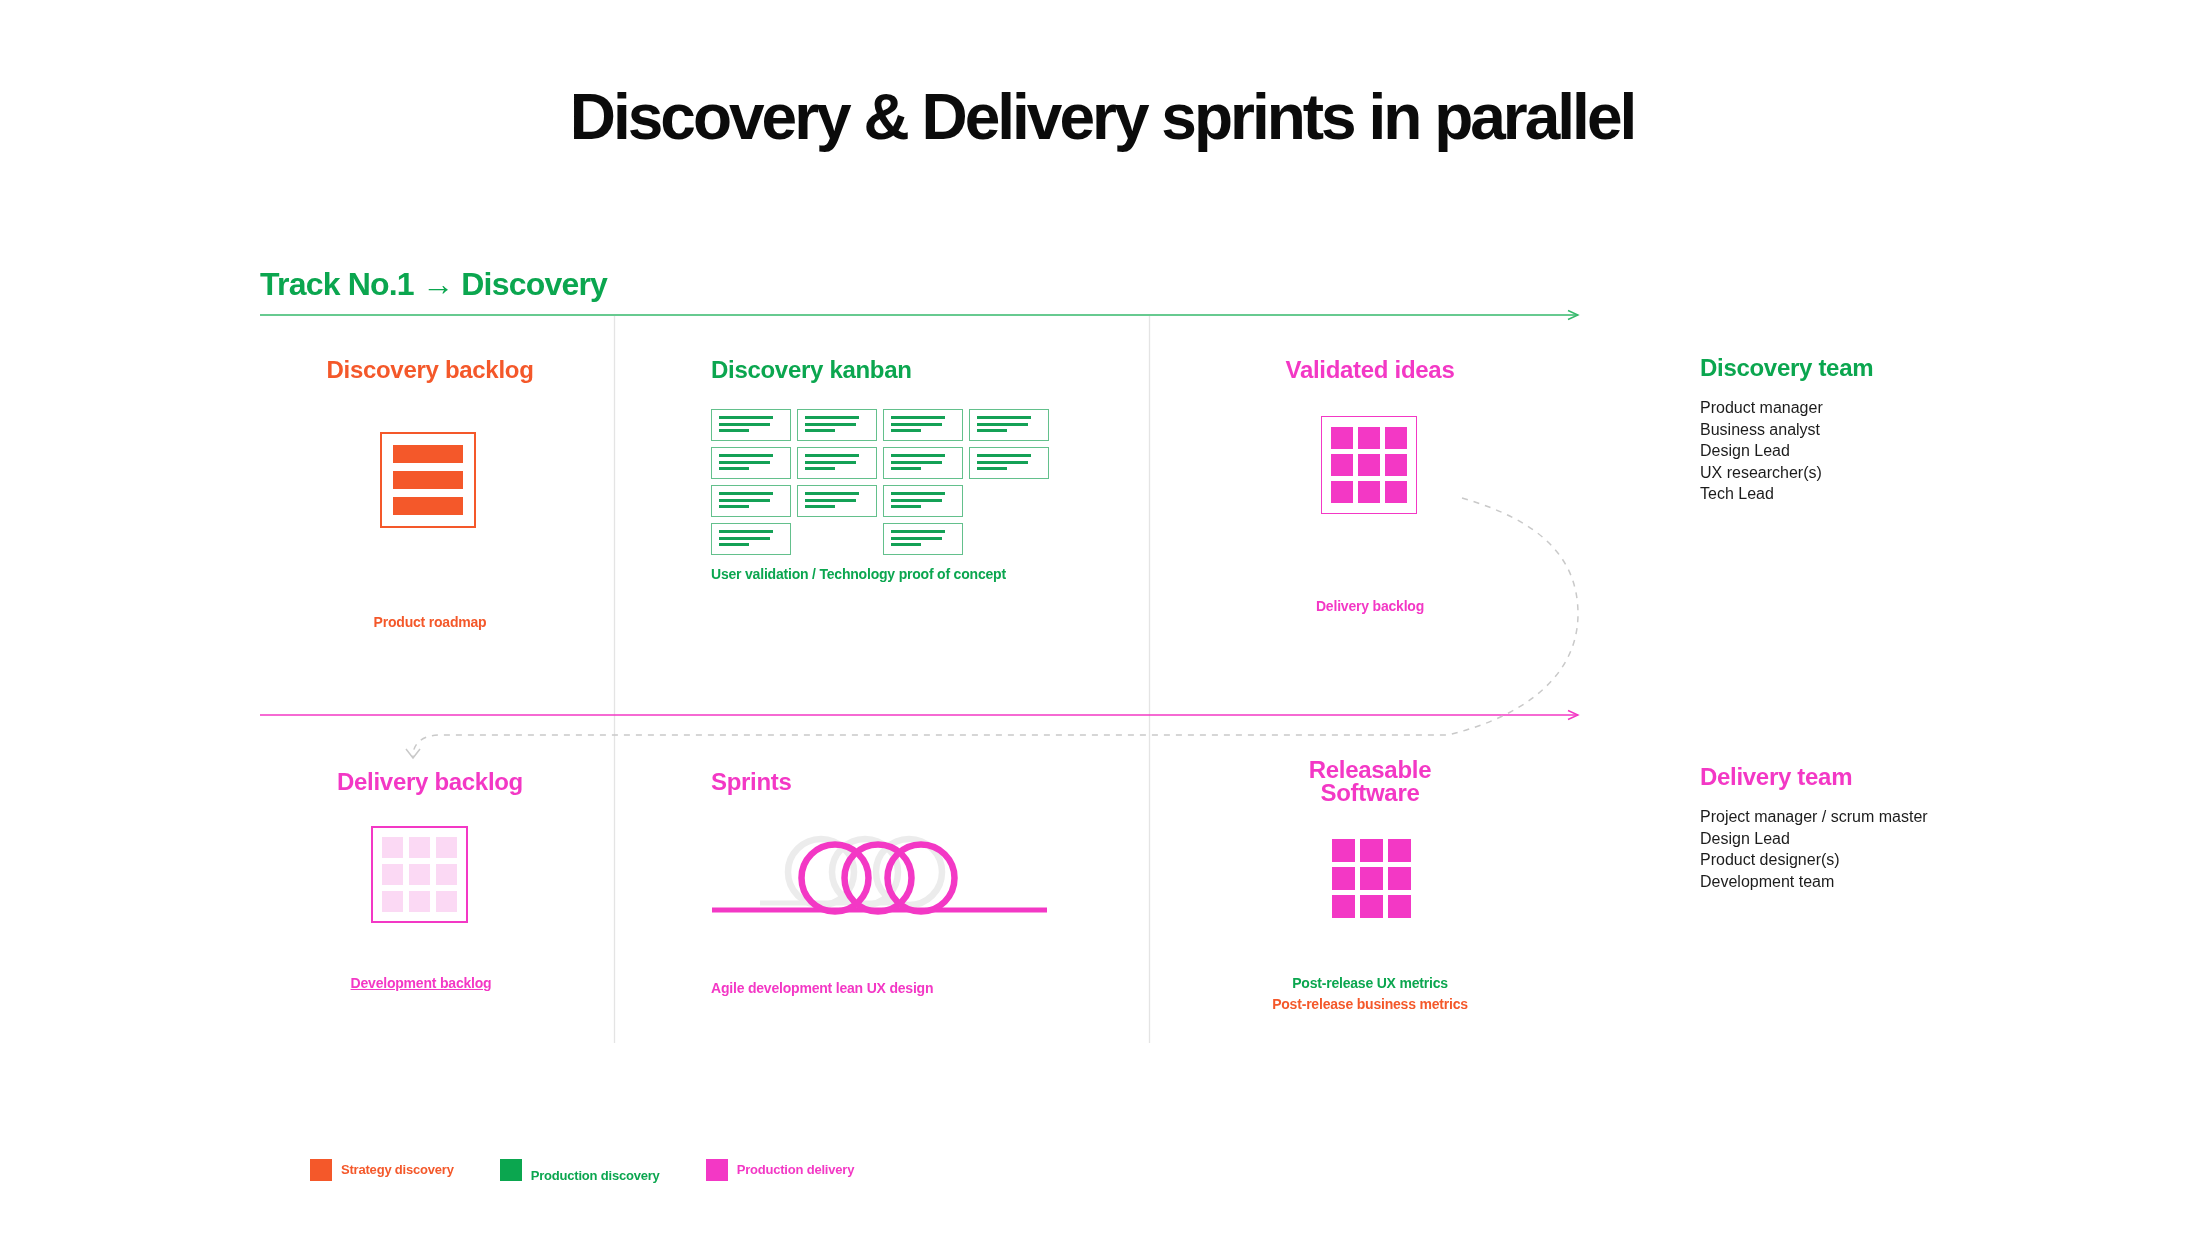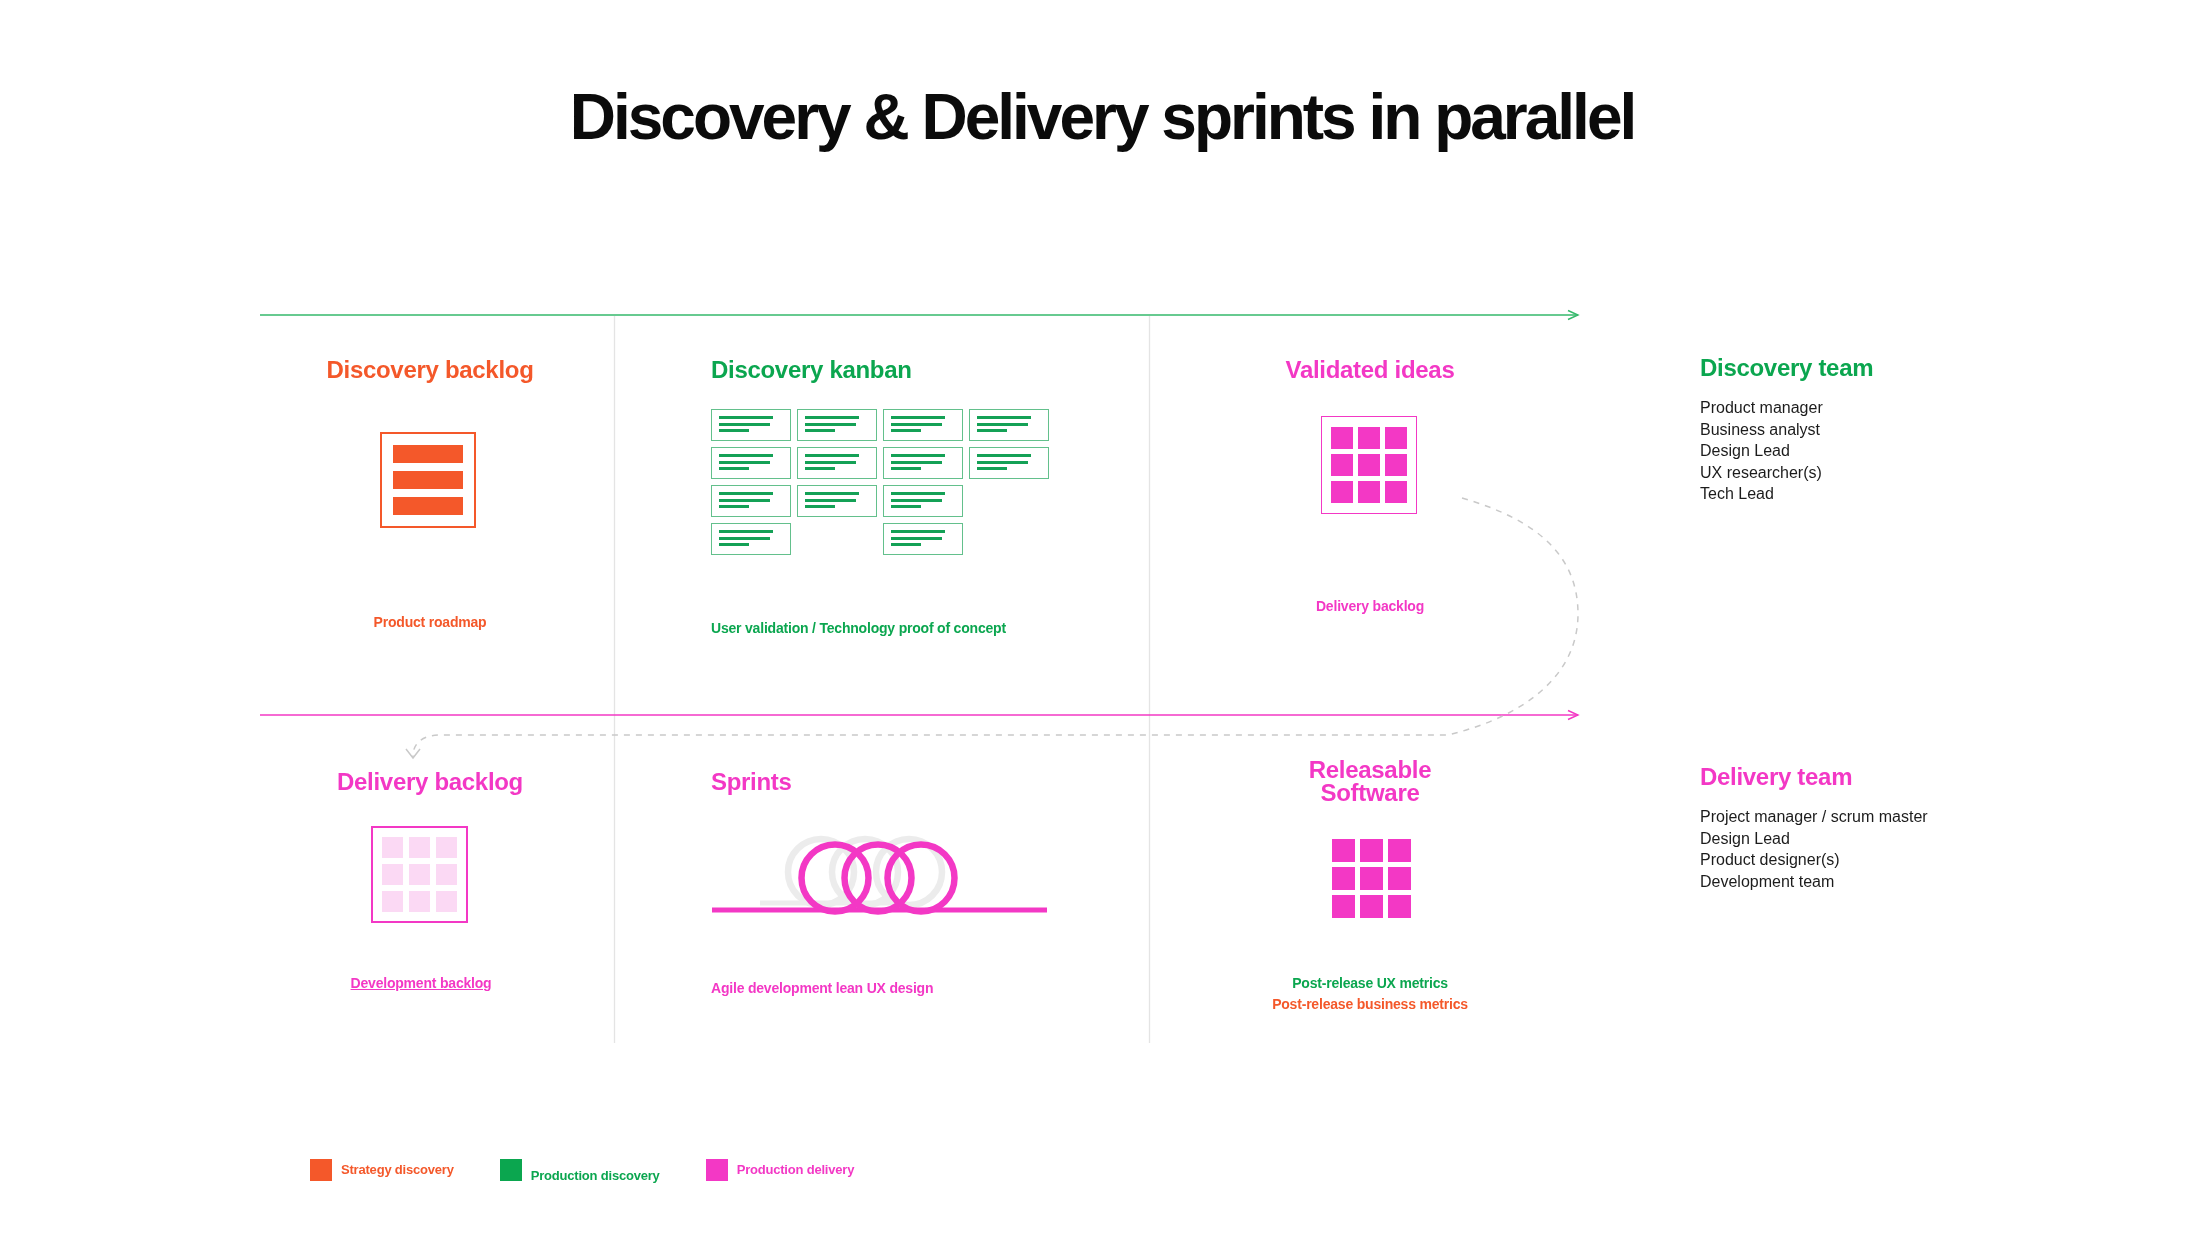--- a/index.html
+++ b/index.html
@@ -25,21 +25,21 @@
   #h-dbacklog{left:260px;width:340px;top:356px;color:var(--orange);}
   #h-kanban{left:711px;top:356px;color:var(--green);}
   #h-validated{left:1150px;width:440px;top:356px;color:var(--magenta);}
   #h-delbacklog{left:260px;width:340px;top:768px;color:var(--magenta);}
   #h-sprints{left:711px;top:768px;color:var(--magenta);}
   #h-releasable{left:1150px;width:440px;top:758px;color:var(--magenta);line-height:23px;}
 
   .caption{position:absolute;font-size:14px;font-weight:bold;letter-spacing:-0.2px;white-space:nowrap;}
   .caption.center{white-space:normal;text-align:center;}
   #c-roadmap{left:260px;width:340px;top:614px;color:var(--orange);}
-  #c-uservalidation{left:711px;top:620px;color:var(--green);}
+  #c-uservalidation{left:711px;top:566px;color:var(--green);}
   #c-delbacklog{left:1150px;width:440px;top:598px;color:var(--magenta);}
   #c-devbacklog{left:260px;width:322px;top:975px;color:var(--magenta);text-decoration:underline;}
   #c-agile{left:711px;top:980px;color:var(--magenta);}
   #c-postux{left:1150px;width:440px;top:975px;color:var(--green);}
   #c-postbiz{left:1150px;width:440px;top:996px;color:var(--orange);}
 
   
   #icon-dbacklog{position:absolute;left:380px;top:432px;width:96px;height:96px;
     border:2px solid var(--orange);display:flex;flex-direction:column;gap:8px;padding:11px 11px;}
   #icon-dbacklog .bar{flex:1;background:var(--orange);}
@@ -117,20 +117,21 @@
       <circle cx="909" cy="872" r="33" stroke="#ececec" stroke-width="6.5"></circle>
       <line x1="712" y1="910" x2="1047" y2="910" style="stroke:var(--magenta)" stroke-width="5"></line>
       <circle cx="835" cy="878" r="33.5" style="stroke:var(--magenta)" stroke-width="6.5"></circle>
       <circle cx="878" cy="878" r="33.5" style="stroke:var(--magenta)" stroke-width="6.5"></circle>
       <circle cx="921" cy="878" r="33.5" style="stroke:var(--magenta)" stroke-width="6.5"></circle>
     </g>
   </svg>
 
   <h1 class="title">Discovery &amp; Delivery sprints in parallel</h1>
 
+  <div class="track-heading t1">Track No.1 → Discovery</div>
 
   <div class="col-heading center" id="h-dbacklog">Discovery backlog</div>
   <div class="col-heading" id="h-kanban">Discovery kanban</div>
   <div class="col-heading center" id="h-validated">Validated ideas</div>
 
   <div class="col-heading center" id="h-delbacklog">Delivery backlog</div>
   <div class="col-heading" id="h-sprints">Sprints</div>
   <div class="col-heading center" id="h-releasable">
     <span>Releasable</span><br>
     <span>Software</span>

